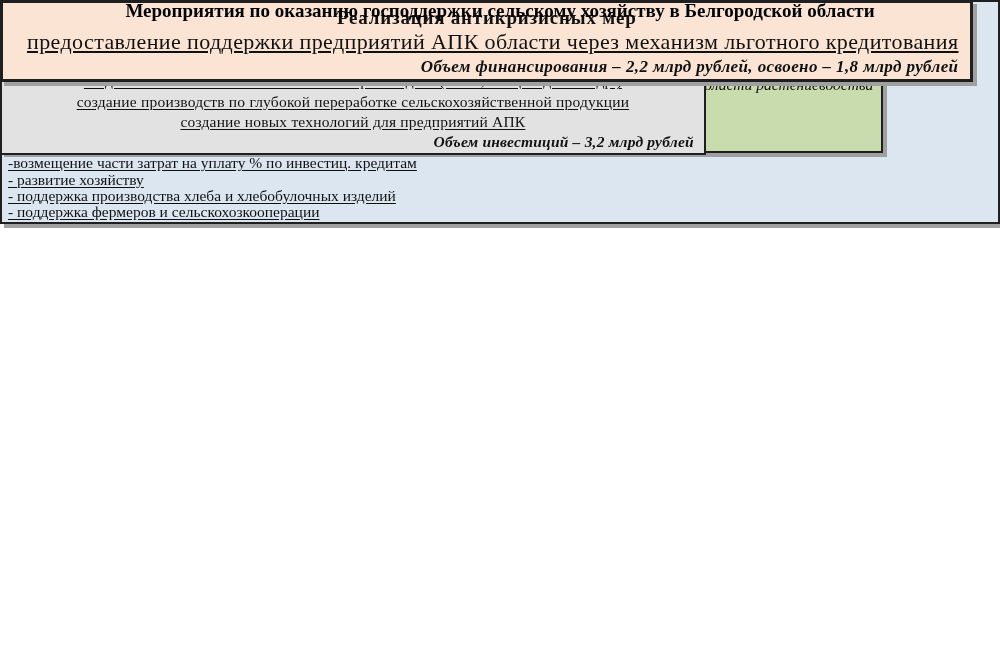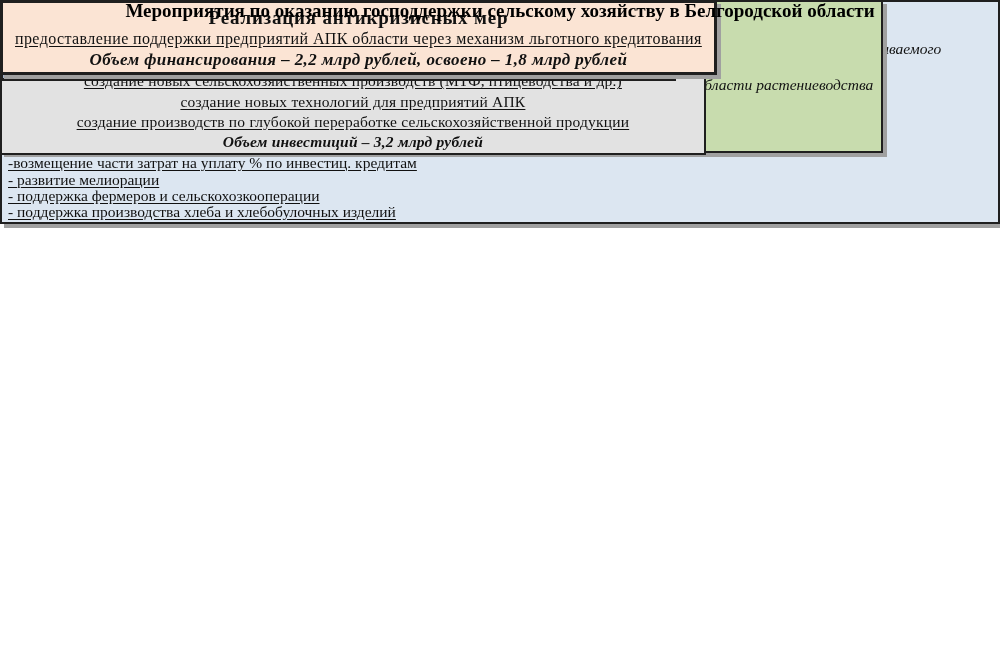--- a/index.html
+++ b/index.html
@@ -25,28 +25,28 @@
   .gray .t{font-weight:bold;font-size:17px;line-height:1.15;margin-bottom:2px;}
   .gray .itm{margin-top:3px;}
   .bluegray{left:600;top:252;width:402;height:157;background:#a2b1c9;border-width:3px;
         padding:5px 12px 2px 12px;text-align:center;line-height:1.12;}
   .bluegray .t{font-weight:bold;font-size:20px;letter-spacing:1px;}
   .bluegray .itm{font-size:18px;letter-spacing:.8px;}
   .bluegray .bi{font-size:19px;letter-spacing:.8px;margin-top:5px;line-height:1.1;}
   .pink{left:605;top:413;width:388;height:143;background:#fbe4d4;border-width:3px;
         padding:4px 12px 2px 12px;text-align:center;line-height:1.12;}
   .pink .t{font-weight:bold;font-size:19px;letter-spacing:.8px;}
-  .pink .itm{font-size:16px;letter-spacing:.4px;margin-top:2px;}
+  .pink .itm{font-size:22px;letter-spacing:.4px;margin-top:2px;margin-left:12px;}
   .pink .bi{font-size:17px;letter-spacing:.4px;margin-top:3px;line-height:1.1;}
 
   
   .u{text-decoration:underline;text-underline-offset:2px;}
   .i{font-style:italic;}
   .up{font-style:normal;}
-  .bi{font-weight:bold;font-style:italic;}
+  .bi{font-weight:bold;font-style:italic;text-align:right;}
   .ind{padding-left:5px;}
   .just{text-align:justify;}
 
   .caption{
     position:absolute;left:0;top:571;width:1000px;text-align:center;
     font-weight:bold;font-size:19px;color:#000;
   }
 </style>
 </head>
 <body>
@@ -56,42 +56,42 @@
   <section class="box blue shadow">
     <p class="t">Реализация мер поддержки развития агропромышленного комплекса</p>
     <p class="u">предоставление «стимулирующей» субсидии на:</p>
     <p class="i"><span>закладку и уход за многолетними насаждениями возмещение части затрат на обеспечение прироста произведенного и перерабатываемого молока </span><span class="u up">предоставление «компенсирующей» субсидии на:</span></p>
     <p class="i">- повышение продуктивности в молочном скотоводстве</p>
     <p class="i">- на возмещение части затрат для уплаты страховых премий</p>
     <p class="i ind">на поддержку элитного семеноводства</p>
     <p class="i">- проведение комплекса агротехнологических работ в области растениеводства</p>
     <p class="u">- предоставление субсидии на производство и реализацию зерновых культур</p>
     <p class="u">-возмещение части затрат на уплату % по инвестиц. кредитам</p>
-    <p class="u">- развитие мелиорации</p>
+    <p class="u">- развитие хозяйству</p>
+    <p class="u">- поддержка производства хлеба и хлебобулочных изделий</p>
     <p class="u">- поддержка  фермеров и сельскохозкооперации</p>
-    <p class="u">- поддержка производства хлеба и хлебобулочных изделий</p>
   </section>
 
   <section class="box green shadow">
     <p class="t">Оказание мер поддержки</p>
     <p class="u">возмещение части затрат на:</p>
     <p class="i">- закладку и уход за многолетними насаждениями,</p>
     <p class="i just">- развитие молочного скотоводства и переработки молока, - проведение агротехнологических работ в области растениеводства</p>
     <p class="i">- производство и реализацию зерна</p>
     <p class="i">- поддержку овощеводства, племенного животноводства, элитного семеноводства</p>
     <p class="i">- мероприятия в области мелиорации земель сельскохозяйственного назначения</p>
   </section>
 
   <section class="box gray">
     <p class="t">Реализация проектов, направленных на обеспечение продовольственной безопасности</p>
     <p class="u itm">строительство заводов по производству семян</p>
     <p class="u itm">создание оптово-распределительных центров</p>
     <p class="u itm">создание новых сельскохозяйственных производств (МТФ, птицеводства и др.)</p>
+    <p class="u itm">создание производств по глубокой переработке сельскохозяйственной продукции</p>
     <p class="u itm">создание новых технологий для предприятий АПК</p>
-    <p class="u itm">создание производств по глубокой переработке сельскохозяйственной продукции</p>
     <p class="bi itm">Объем инвестиций – 3,2 млрд рублей</p>
   </section>
 
   <section class="box bluegray">
     <p class="t">Кадровое обеспечение АПК</p>
     <p class="u itm">реализация регионального проекта «Создание образовательной экосистемы»</p>
     <p class="bi">Объем инвестиций – 9,9 млрд рублей, 720 рабочих мест (до 2032 года)</p>
   </section>
 
   <section class="box pink shadow">

